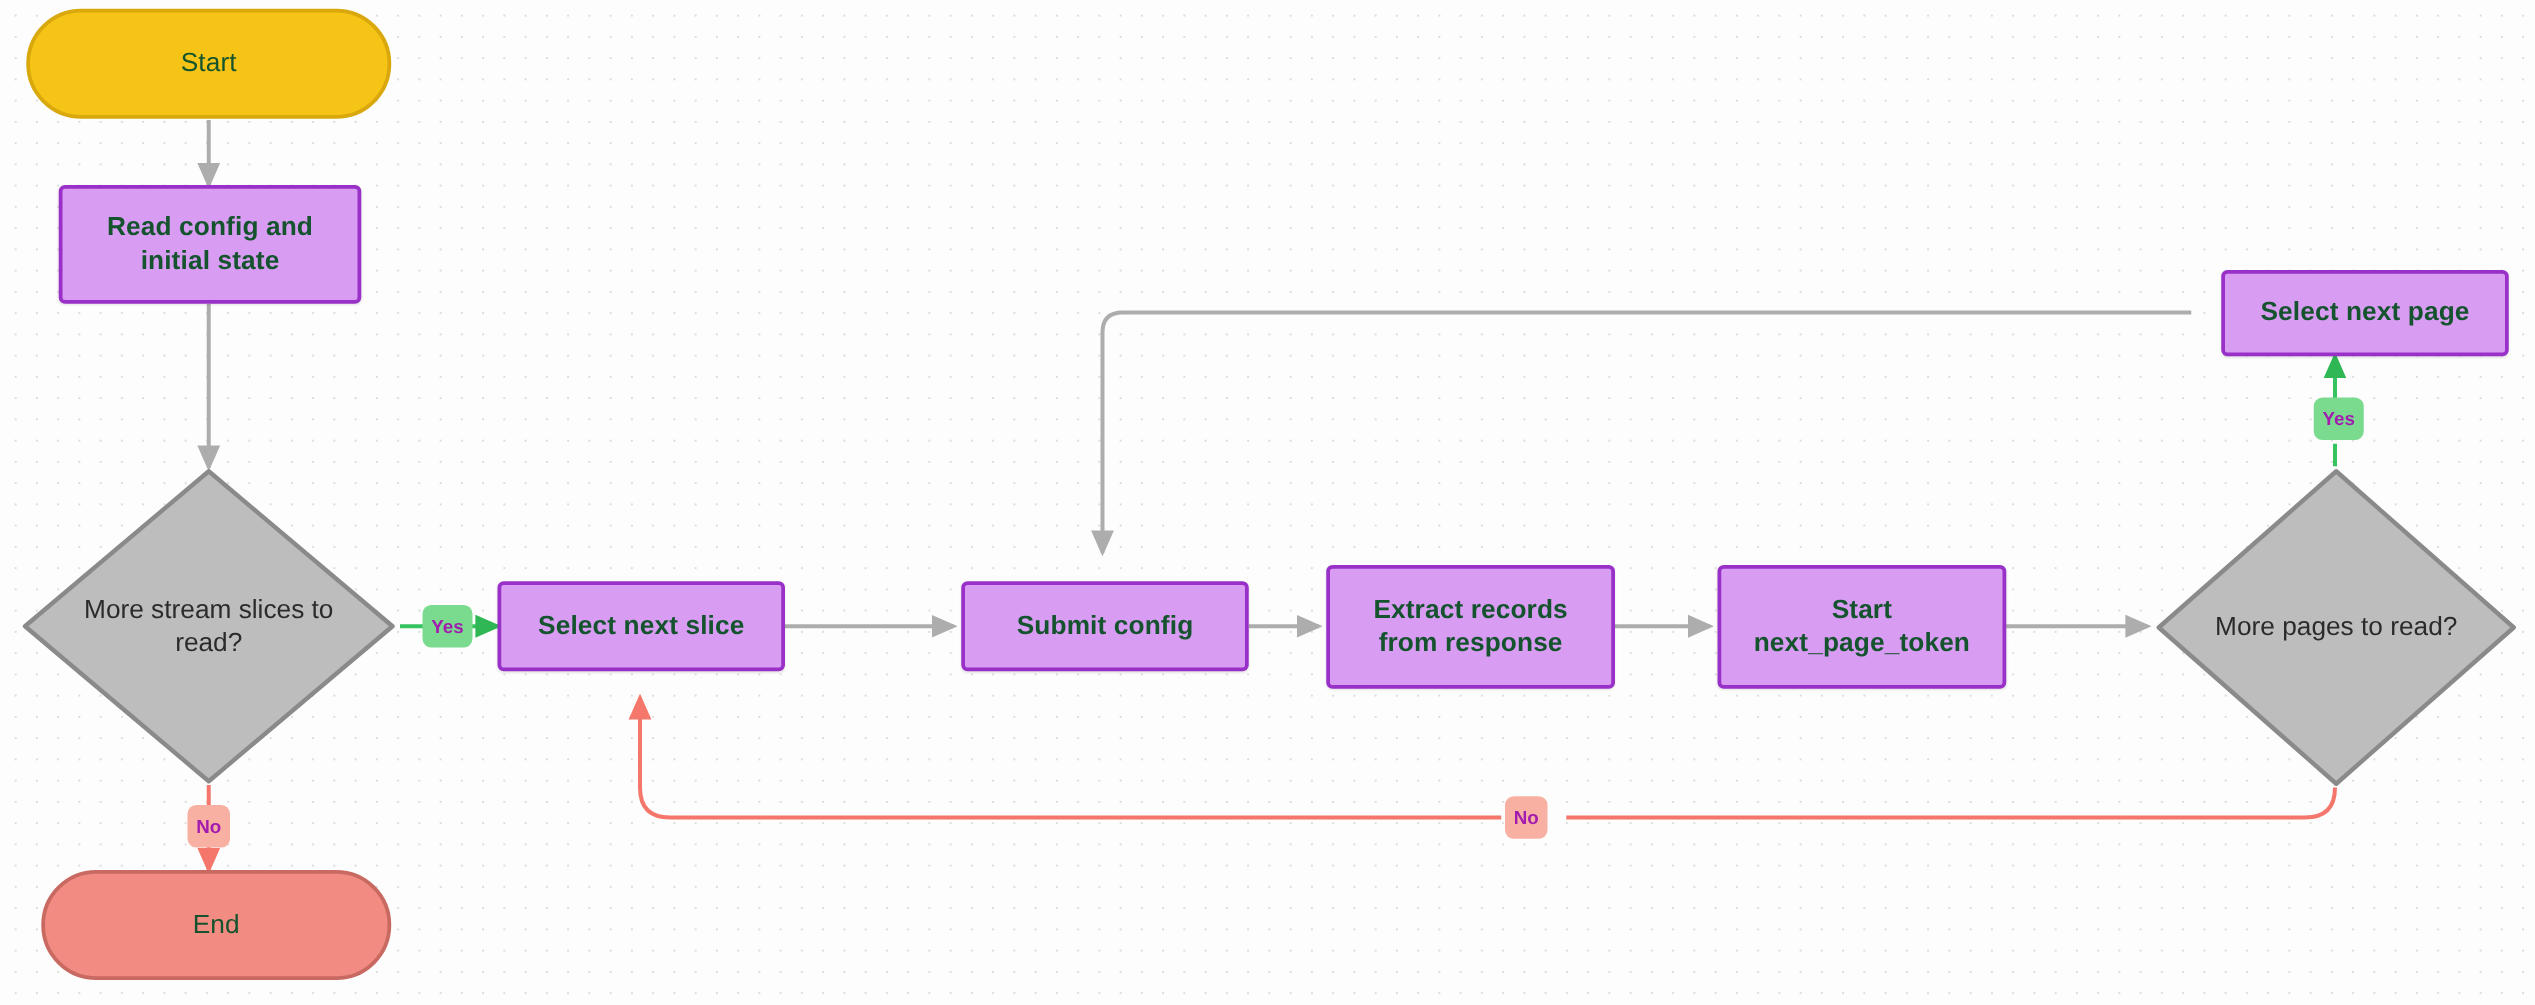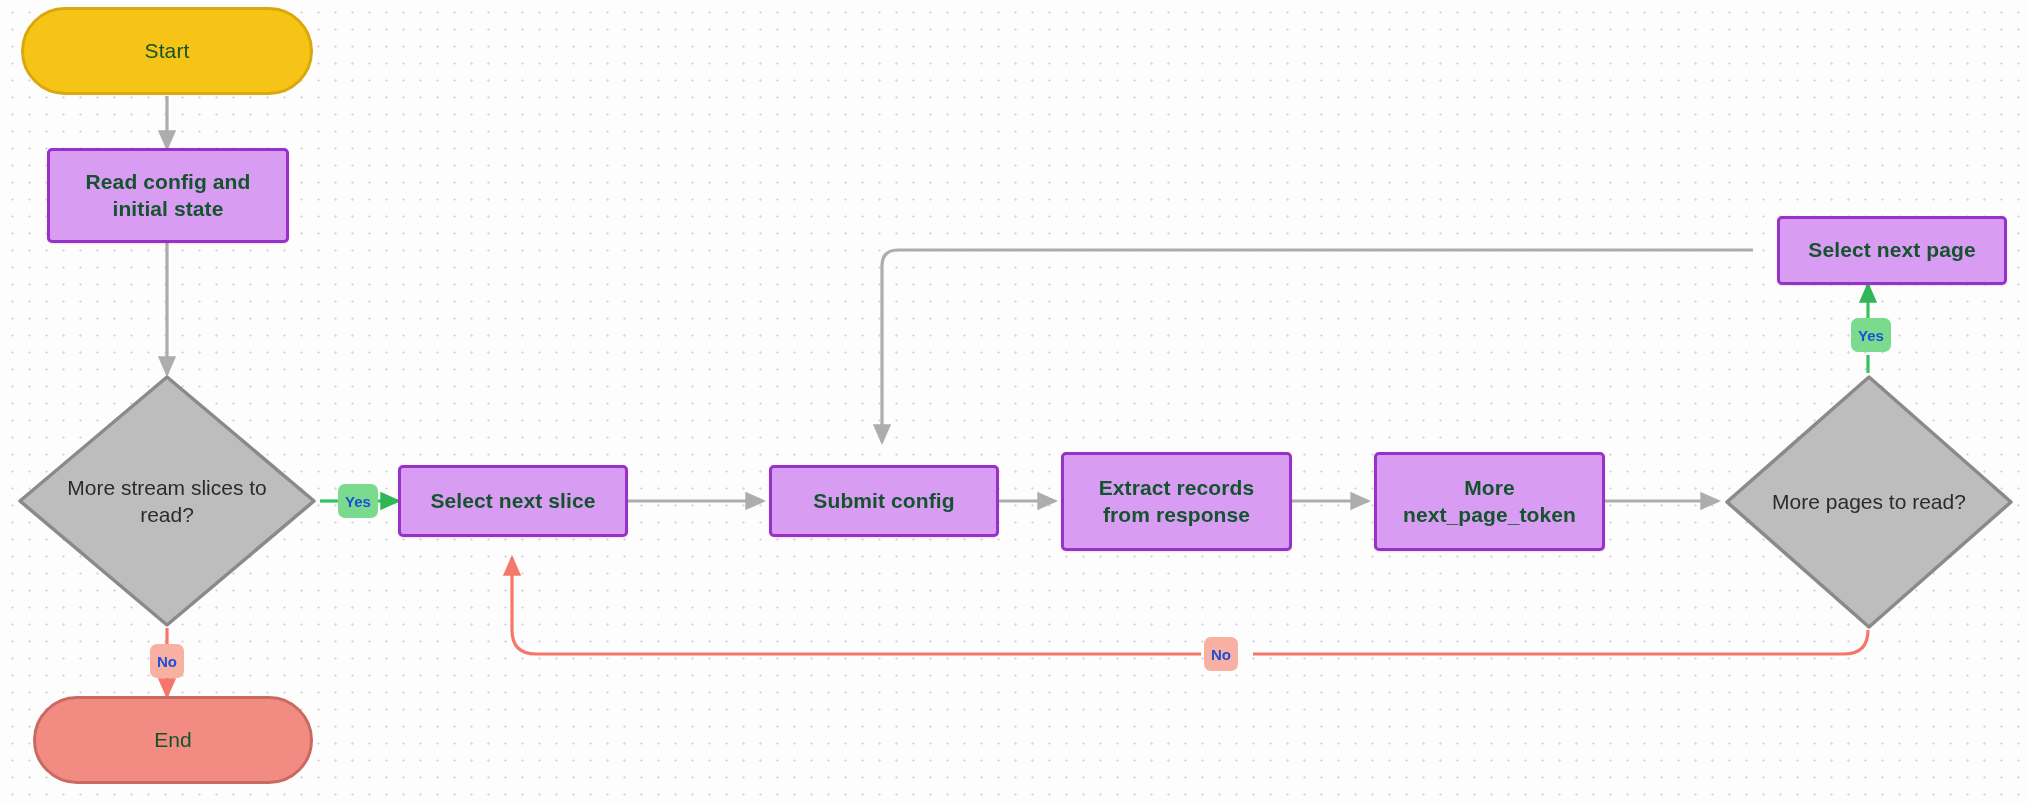--- a/index.html
+++ b/index.html
@@ -88,21 +88,21 @@
   }
   .edge-badge {
     position: absolute;
     z-index: 4;
     box-sizing: border-box;
     display: flex;
     align-items: center;
     justify-content: center;
     font-size: 15px;
     font-weight: 600;
-    color: #1d4ed8;
+    color: #a21caf;
     border-radius: 7px;
     padding: 15px 7px;
     min-width: 34px;
     height: 34px;
   }
   .badge-yes { background: #7ADB8F; }
   .badge-no  { background: #F8B0A2; }
 </style>
 </head>
 <body>
@@ -185,21 +185,21 @@
 
   <div class="node node-process node-purple" style="left:769px; top:465px; width:230px; height:72px;">
     <span>Submit config</span>
   </div>
 
   <div class="node node-process node-purple" style="left:1061px; top:452px; width:231px; height:99px;">
     <span>Extract records from response</span>
   </div>
 
   <div class="node node-process node-purple" style="left:1374px; top:452px; width:231px; height:99px;">
-    <span>More next_page_token</span>
+    <span>Start next_page_token</span>
   </div>
 
   <div class="node-decision" style="left:1724px; top:374px; width:290px; height:256px;">
     <svg class="diamond-shape" viewBox="0 0 290 256" preserveAspectRatio="none">
       <polygon points="145,3 287,128 145,253 3,128" fill="#BDBDBD" stroke="#8A8A8A" stroke-width="3.5" stroke-linejoin="round"></polygon>
     </svg>
     <div class="diamond-label">More pages to read?</div>
   </div>
 
   <div class="node node-process node-purple" style="left:1753px; top:216px; width:230px; height:69px;margin-left:24px;">

